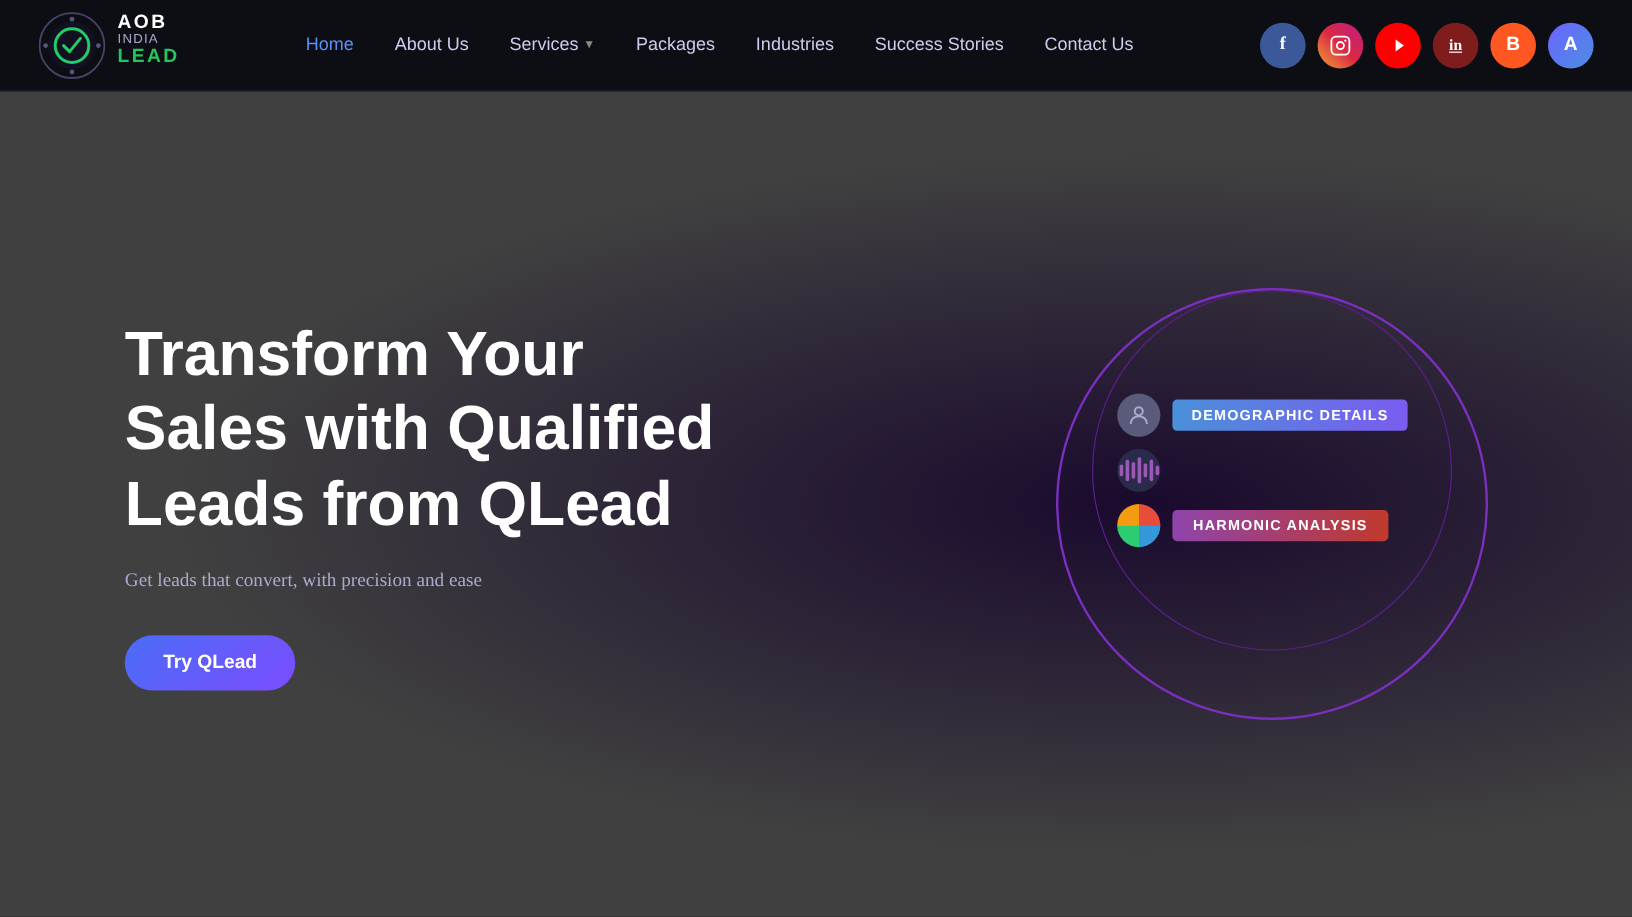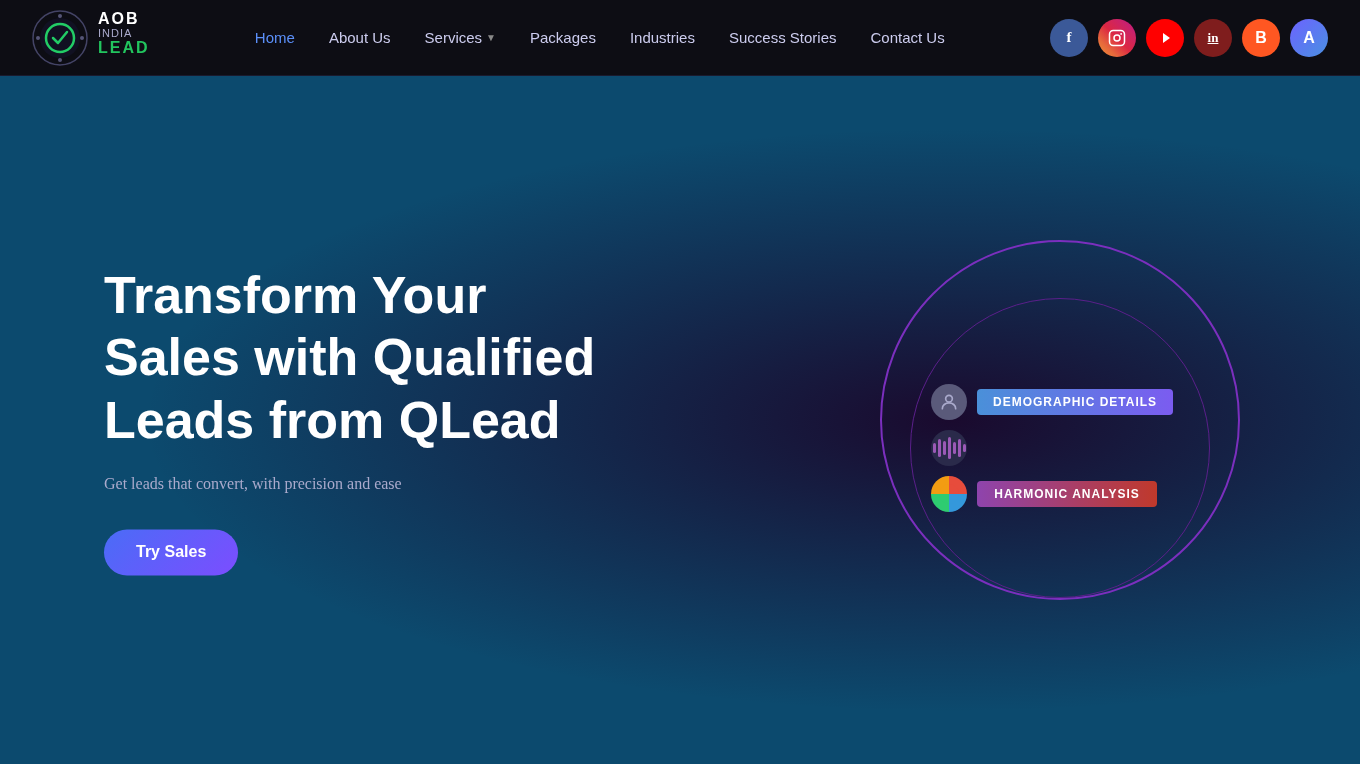--- a/index.html
+++ b/index.html
@@ -118,21 +118,21 @@
     .social-youtube { background-color: #ff0000; }
     .social-linkedin { background-color: #7f1d1d; text-decoration: underline; }
     .social-blogger { background-color: #ff5722; }
     .social-user { background: linear-gradient(135deg, #6c63ff, #4a90e2); }
 
     
     .hero {
       position: relative;
       width: 1360px;
       height: 688px;
-      background-color: #0c4a6e;
+      background-color: #404040;
       display: flex;
       align-items: center;
       overflow: hidden;
     }
 
     .hero-content {
       position: absolute;
       left: 104px;
       top: 50%;
       transform: translateY(-50%);
@@ -179,21 +179,21 @@
       height: 360px;
     }
 
     .circle-container {
       width: 360px;
       height: 360px;
       border-radius: 50%;
       border: 2px solid #7b2fbe;
       position: relative;
       display: flex;
-      align-items: flex-end;
+      align-items: flex-start;
       justify-content: center;
     }
 
     .circle-inner {
       width: 300px;
       height: 300px;
       border-radius: 50%;
       border: 1px solid #5a1f8a;
       position: relative;
       display: flex;
@@ -336,21 +336,21 @@
     <div class="social-btn social-user">
       <span style="font-size:16px;font-weight:700;">A</span>
     </div>
   </div>
 </nav>
 
 <section class="hero">
   <div class="hero-content">
     <h1 class="hero-title">Transform Your Sales with Qualified Leads from QLead</h1>
     <p class="hero-subtitle">Get leads that convert, with precision and ease</p>
-    <button class="hero-cta">Try Sales</button>
+    <button class="hero-cta">Try QLead</button>
   </div>
 
   <div class="hero-visual">
     <div class="circle-container">
       <div class="circle-inner">
 
         <div class="feature-row">
           <div class="feature-icon feature-icon-demo">
             <svg width="20" height="20" viewBox="0 0 24 24" fill="none" stroke="#aaaacc" stroke-width="2" stroke-linecap="round" stroke-linejoin="round">
               <circle cx="12" cy="8" r="4"></circle>

